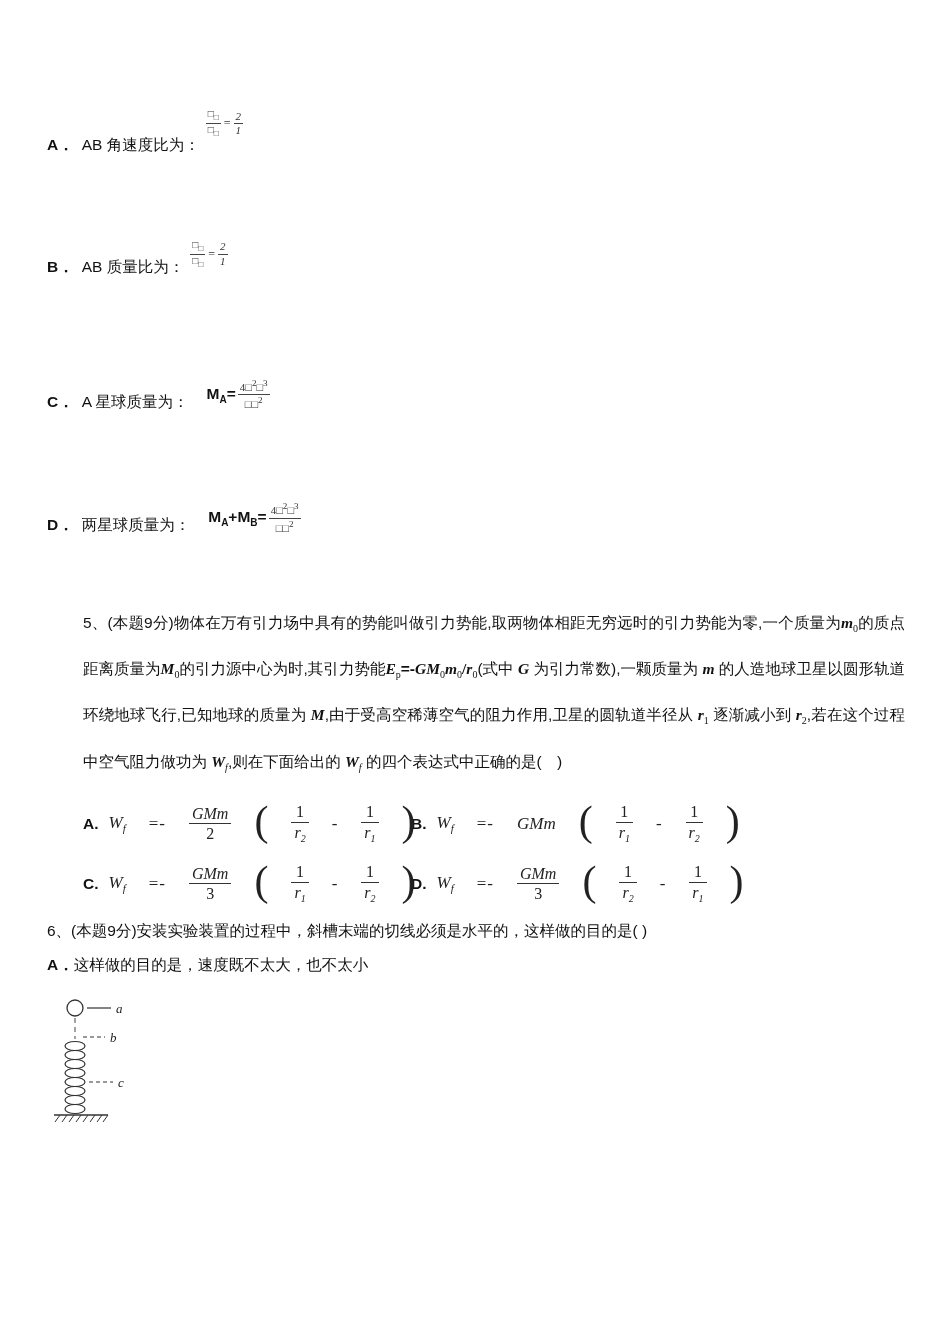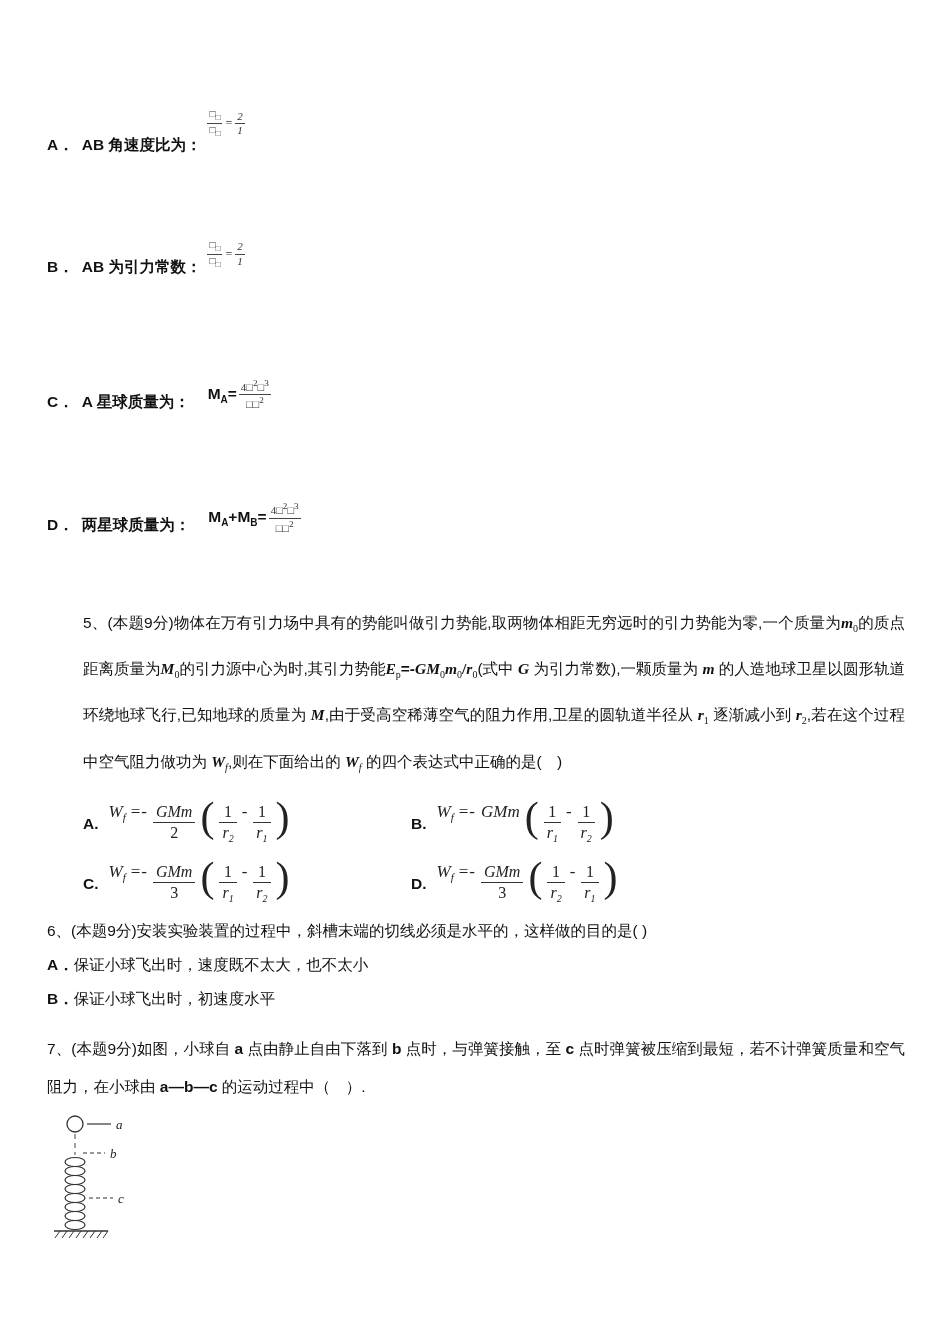--- a/index.html
+++ b/index.html
@@ -9,21 +9,21 @@
     font-family:"Liberation Sans", sans-serif;
     color:#111; font-size:15.5px;
   }
   .page { padding:0 45px 0 47px; }
 
   
   .top-section { padding-top:100px; }
   .top-opt { padding-top:30px; margin-bottom:60px; white-space:nowrap; }
   .top-opt.extra { margin-bottom:72px; }
   .top-opt .lab { font-weight:bold; margin-right:8px; }
-  .top-opt .txt { font-weight:bold;text-align:center; }
+  .top-opt .txt { font-weight:normal;text-align:center; }
   .formula { display:inline-block; margin-left:6px; }
   .fa { transform:translateY(-22px); }
   .fb { transform:translateY(-13px); }
   .fc, .fd { transform:translateY(-8px); }
   .sfr { display:inline-block; text-align:center; vertical-align:middle;
          font-size:10px; font-family:"Liberation Serif", serif; color:#333; }
   .sfr .n { display:block; border-bottom:1px solid #444; padding:0 2px; line-height:1.25; }
   .sfr .d { display:block; padding:0 2px; line-height:1.25; }
   .sfr.it { font-style:italic; font-size:11px; }
   .sfr.md { font-size:11px; }
@@ -35,21 +35,21 @@
   .qtext { line-height:40px; text-align:justify; }
   .qtext sub, .qtext sup { font-size:10px; }
   .q5 { margin-top:40px;margin-left:36px; }
   .q5 .qtext { margin-bottom:6px; }
 
   
   .q5row { display:flex; }
   .q5opt { display:flex; align-items:center; height:60px; }
   .q5opt.colA { width:328px; }
   .q5opt .olab { font-weight:bold; margin-right:10px; }
-  .math { display:inline-flex; align-items:flex-start; gap:5px;
+  .math { display:inline-flex; align-items:center; gap:23px;
           font-family:"Liberation Serif", serif; font-size:17px; color:#222; }
   .math i { font-style:italic; }
   .wvar i { font-style:italic; }
   .wvar sub { font-size:11px; font-style:italic; }
   .meq { font-style:normal; letter-spacing:1px; }
   .fr { display:inline-block; text-align:center; vertical-align:middle; font-size:16px; }
   .fr .n { display:block; border-bottom:1px solid #333; padding:0 3px; line-height:1.2; }
   .fr .d { display:block; padding:0 3px; line-height:1.2; }
   .fr .d sub { font-size:10px; font-style:italic; }
   .bigp { font-size:42px; font-weight:300; line-height:0.85; vertical-align:middle;
@@ -72,21 +72,21 @@
 
 <div class="page">
 
   <div class="top-section">
 
     <div class="top-opt">
       <span class="lab">A．</span><span class="txt">AB 角速度比为：</span><span class="formula fa"><span class="sfr"><span class="n"><span>□</span><sub>□</sub></span><span class="d"><span>□</span><sub>□</sub></span></span><span class="seq">=</span><span class="sfr it"><span class="n">2</span><span class="d">1</span></span></span>
     </div>
 
     <div class="top-opt extra">
-      <span class="lab">B．</span><span class="txt">AB 为引力常数：</span><span class="formula fb"><span class="sfr"><span class="n"><span>□</span><sub>□</sub></span><span class="d"><span>□</span><sub>□</sub></span></span><span class="seq">=</span><span class="sfr it"><span class="n">2</span><span class="d">1</span></span></span>
+      <span class="lab">B．</span><span class="txt">AB 质量比为：</span><span class="formula fb"><span class="sfr"><span class="n"><span>□</span><sub>□</sub></span><span class="d"><span>□</span><sub>□</sub></span></span><span class="seq">=</span><span class="sfr it"><span class="n">2</span><span class="d">1</span></span></span>
     </div>
 
     <div class="top-opt">
       <span class="lab">C．</span><span class="txt">A 星球质量为：</span><span class="formula fc"><span class="mlhs"><span style="font-weight: bold;">M</span><sub style="font-weight: bold;">A</sub><span style="font-weight: bold;">=</span></span><span class="sfr md"><span class="n"><span>4</span><span>□</span><sup>2</sup><span>□</span><sup>3</sup></span><span class="d"><span>□□</span><sup>2</sup></span></span></span>
     </div>
 
     <div class="top-opt">
       <span class="lab">D．</span><span class="txt">两星球质量为：</span><span class="formula fd"><span class="mlhs"><span style="font-weight: bold;">M</span><sub style="font-weight: bold;">A</sub><span style="font-weight: bold;">+</span><span style="font-weight: bold;">M</span><sub style="font-weight: bold;">B</sub><span style="font-weight: bold;">=</span></span><span class="sfr md"><span class="n"><span>4</span><span>□</span><sup>2</sup><span>□</span><sup>3</sup></span><span class="d"><span>□□</span><sup>2</sup></span></span></span>
     </div>
   </div>
@@ -181,26 +181,24 @@
               <span class="d"><i>r</i><sub>1</sub></span>
             </span>
           <span class="bigp">)</span>
         </span>
       </div>
     </div>
   </div>
 
   <div class="q6">
     <div class="qline">6、(本题9分)安装实验装置的过程中，斜槽末端的切线必须是水平的，这样做的目的是( )</div>
-    <div class="optline"><span class="olab">A．</span><span>保证小球飞出时，速度既不太大，也不太小</span></div>
-    <div class="optline"><span class="olab">B．</span><span>保证小球飞出时，初速度水平</span></div>
+    <div class="optline"><span class="olab">A．</span><span>这样做的目的是，速度既不太大，也不太小</span></div>
   </div>
 
   <div class="q7">
-    <div class="qtext"><span>7、(本题9分)如图，小球自 </span><span style="font-weight: bold;">a</span><span> 点由静止自由下落到 </span><span style="font-weight: bold;">b</span><span> 点时，与弹簧接触，至 </span><span style="font-weight: bold;">c</span><span> 点时弹簧被压缩到最短，若不计弹簧质量和空气阻力，在小球由 </span><span style="font-weight: bold;">a—b—c</span><span> 的运动过程中（　）.</span></div>
 
     <div class="fig">
       <svg width="150" height="128" viewBox="0 0 150 128">
         <circle cx="22" cy="12" r="8" fill="none" stroke="#333" stroke-width="1.3"></circle>
         <line x1="22" y1="22" x2="22" y2="43" stroke="#444" stroke-width="1" stroke-dasharray="5,4"></line>
         <line x1="34" y1="12" x2="58" y2="12" stroke="#333" stroke-width="1.2"></line>
         <text x="63" y="17" class="figlab">a</text>
         <line x1="30" y1="41" x2="52" y2="41" stroke="#333" stroke-width="1" stroke-dasharray="4,3"></line>
         <text x="57" y="46" class="figlab">b</text>
         <g stroke="#333" stroke-width="1.2" fill="none">

